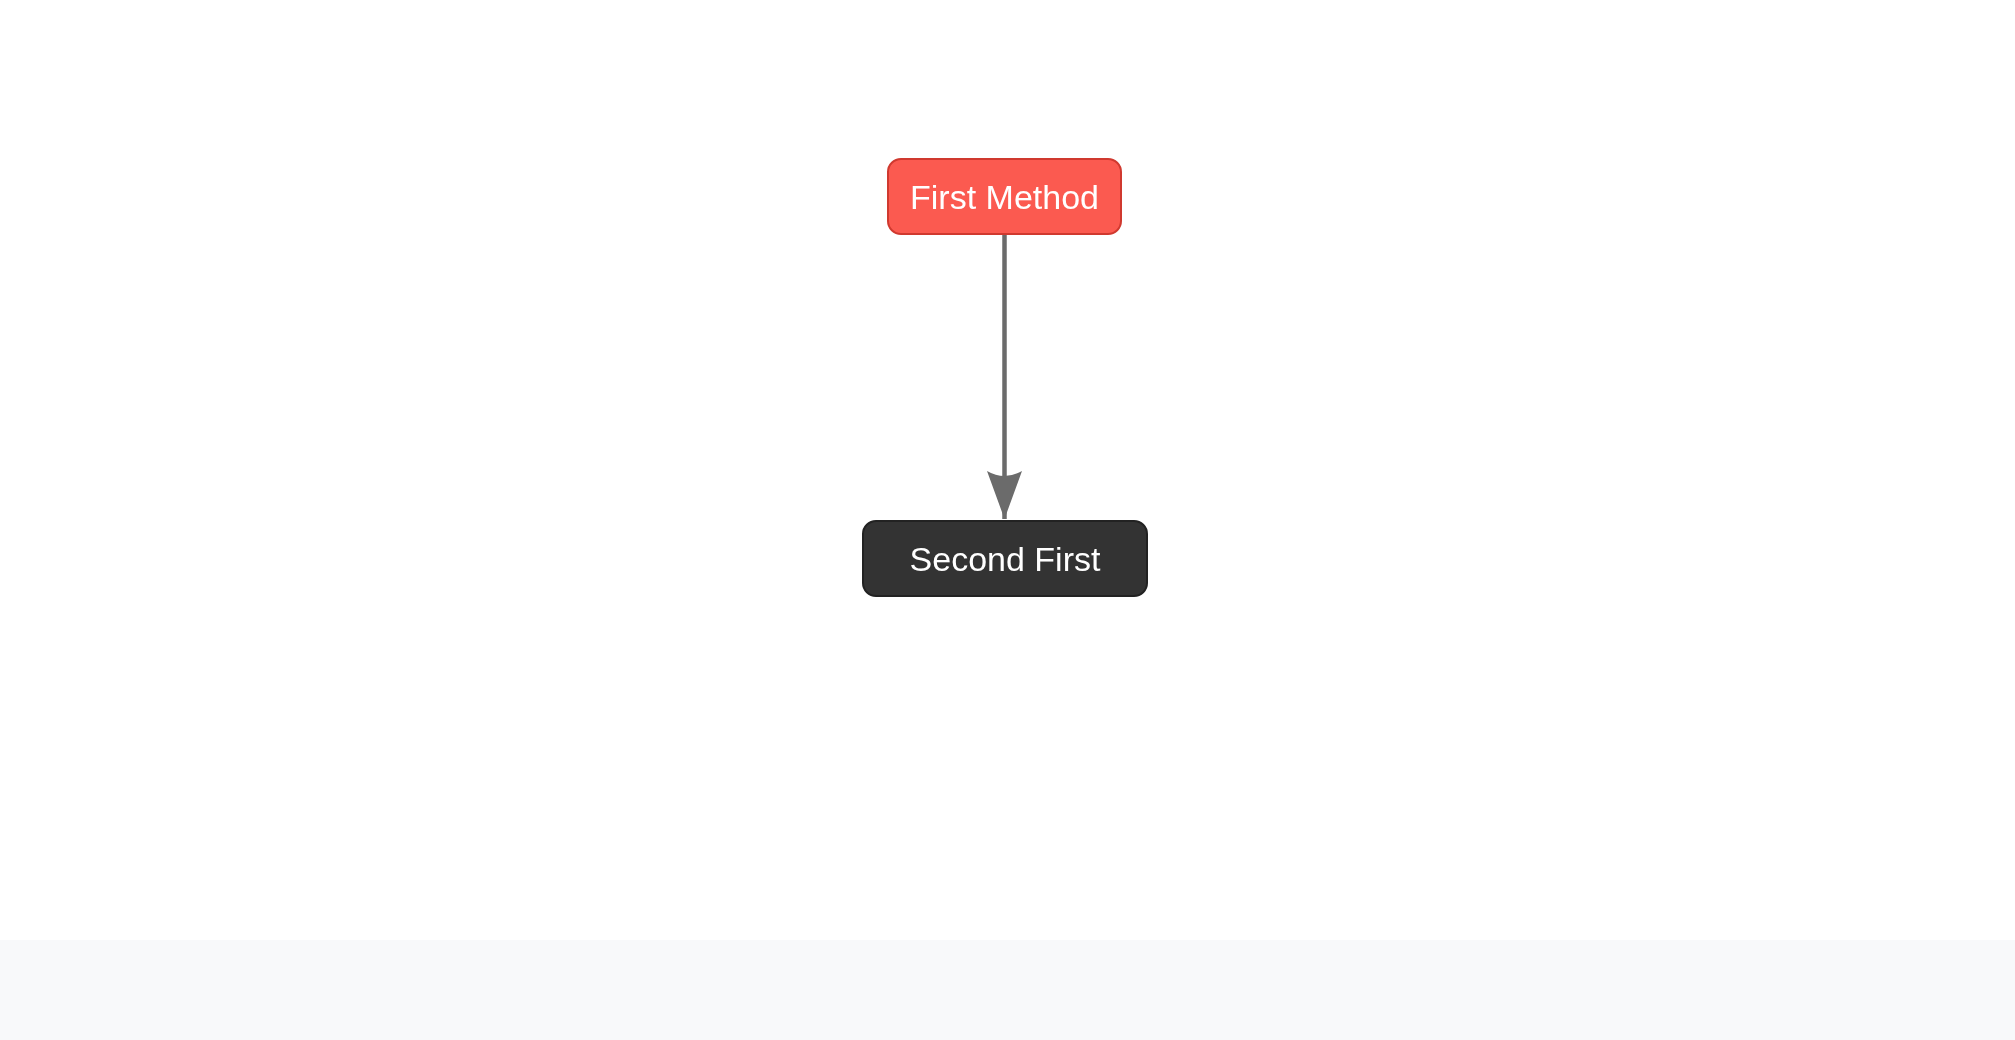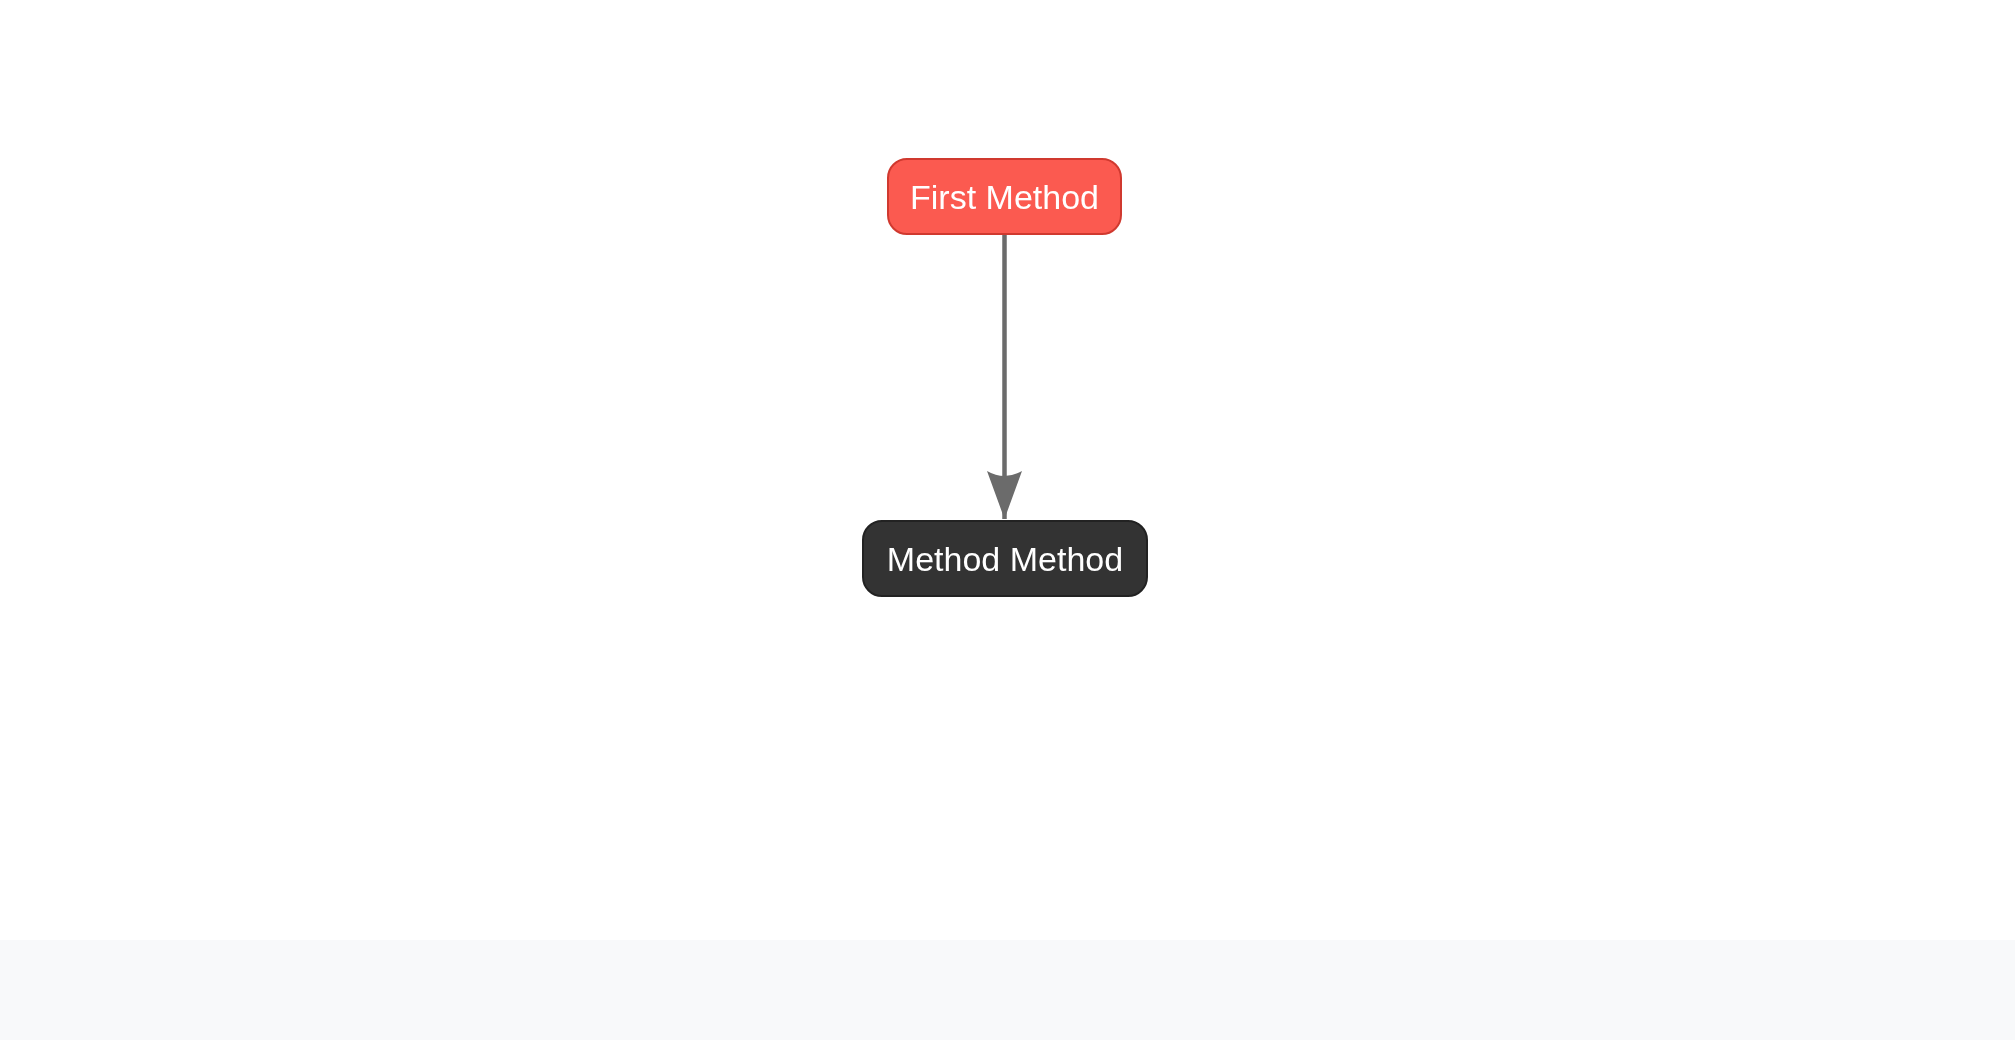--- a/index.html
+++ b/index.html
@@ -35,21 +35,21 @@
     position: absolute;
     left: 0; top: 0;
     width: 2015px; height: 940px;
     pointer-events: none;
   }
   .flow-node {
     position: absolute;
     display: flex;
     align-items: center;
     justify-content: center;
-    border-radius: 20px;
+    border-radius: 14px;
     color: var(--node-text);
     font-size: 34px;
     line-height: 1;
     cursor: pointer;
     user-select: none;
     white-space: nowrap;
   }
   .node-start {
     left: 887px; top: 158px;
     width: 235px; height: 77px;
@@ -81,21 +81,21 @@
       <line x1="1004.5" y1="235" x2="1004.5" y2="519" stroke="#6B6B6B" stroke-width="4.5"></line>
       <path d="M 1004.5 519 L 987 471 Q 1004.5 481 1022 471 Z" fill="#6B6B6B"></path>
     </g>
   </svg>
 
   <div class="flow-node node-start">
     <span>First Method</span>
   </div>
 
   <div class="flow-node node-method">
-    <span>Method Method</span>
+    <span>Second First</span>
   </div>
 
 </div>
 
 <div class="footer">
 
   
 
   
 </div>

